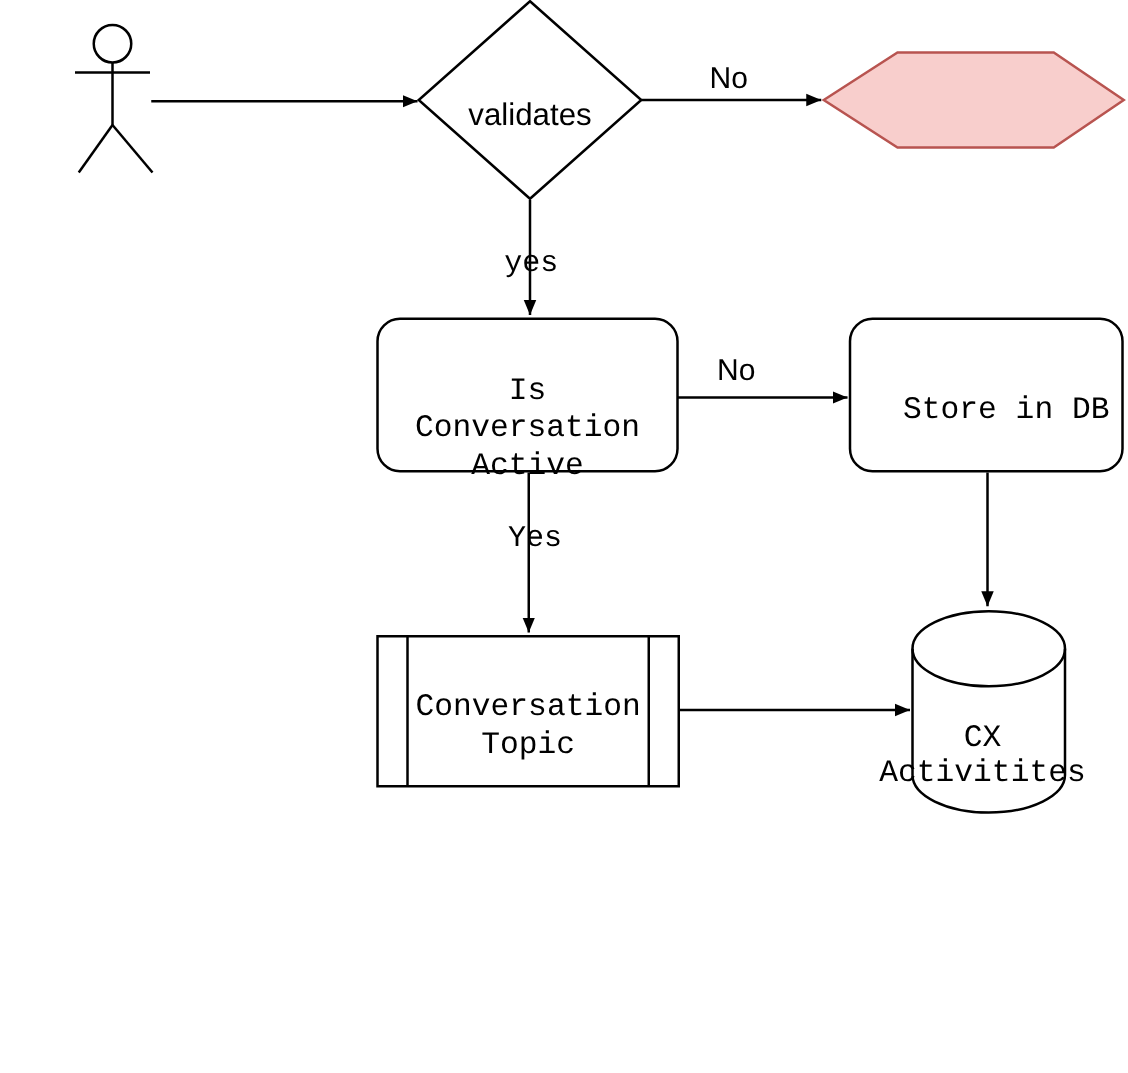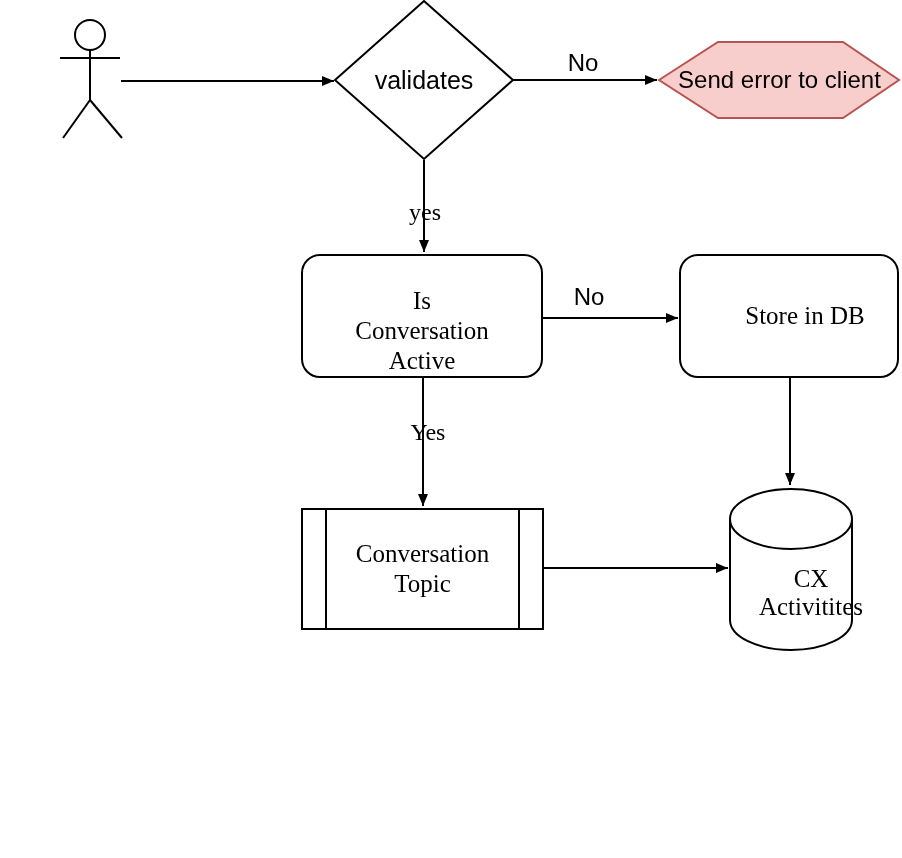--- a/index.html
+++ b/index.html
@@ -1,23 +1,23 @@
 <!DOCTYPE html>
 <html><head>
 <meta charset="utf-8">
 <style>
   html,body{margin:0;padding:0;background:#ffffff;}
   .canvas{position:relative;width:902px;height:858px;background:#ffffff;overflow:hidden;}
   .canvas svg{position:absolute;left:0;top:0;}
   .lbl{position:absolute;display:flex;align-items:center;justify-content:center;
        text-align:center;color:#000;white-space:pre-line;line-height:30px;}
   .fa{font-family:"Liberation Sans",sans-serif;}
-  .fb{font-family:Liberation Serif, serif;}
+  .fb{font-family:Liberation Mono, monospace;}
   .s24{font-size:24px;}
-  .s25{font-size:25px;}
+  .s25{font-size:25px;margin-top:12px;}
   .cx-lines{line-height:28px;}
 </style>
 </head>
 <body>
 
 <div class="canvas">
 
   <svg width="902" height="858" viewBox="0 0 902 858">
     <defs>
       <marker id="ah" markerUnits="userSpaceOnUse" markerWidth="14" markerHeight="14" refX="12" refY="6" orient="auto">
@@ -57,32 +57,31 @@
 
     <g>
       <path d="M 730 519 A 61 30 0 0 1 852 519 L 852 620 A 61 30 0 0 1 730 620 Z" fill="#ffffff" stroke="#000000" stroke-width="2"></path>
       <path d="M 730 519 A 61 30 0 0 0 852 519" fill="none" stroke="#000000" stroke-width="2"></path>
     </g>
   </svg>
 
 
   <div class="lbl fa s25" style="left:334px;top:66px;width:180px;height:28px;">validates</div>
 
-  <div class="lbl fa s24" style="left:664px;top:66px;width:231px;height:28px;">Send error to client</div>
 
   <div class="lbl fb s25" style="left:302px;top:255px;width:240px;height:152px;">Is
 Conversation
 Active</div>
 
   <div class="lbl fb s25" style="left:680px;top:255px;width:250px;height:122px;">Store in DB</div>
 
   <div class="lbl fb s25" style="left:326px;top:509px;width:193px;height:120px;">Conversation
 Topic</div>
 
-  <div class="lbl fb s25 cx-lines" style="left:736px;top:563px;width:150px;height:60px;">CX
+  <div class="lbl fb s25 cx-lines" style="left:711px;top:563px;width:150px;height:60px;">CX
 Activitites</div>
 
   <div class="lbl fa s24" style="left:558px;top:49px;width:50px;height:28px;">No</div>
 
   <div class="lbl fb s24" style="left:400px;top:198px;width:50px;height:28px;">yes</div>
 
   <div class="lbl fa s24" style="left:564px;top:283px;width:50px;height:28px;">No</div>
 
   <div class="lbl fb s24" style="left:403px;top:418px;width:50px;height:28px;">Yes</div>
 

